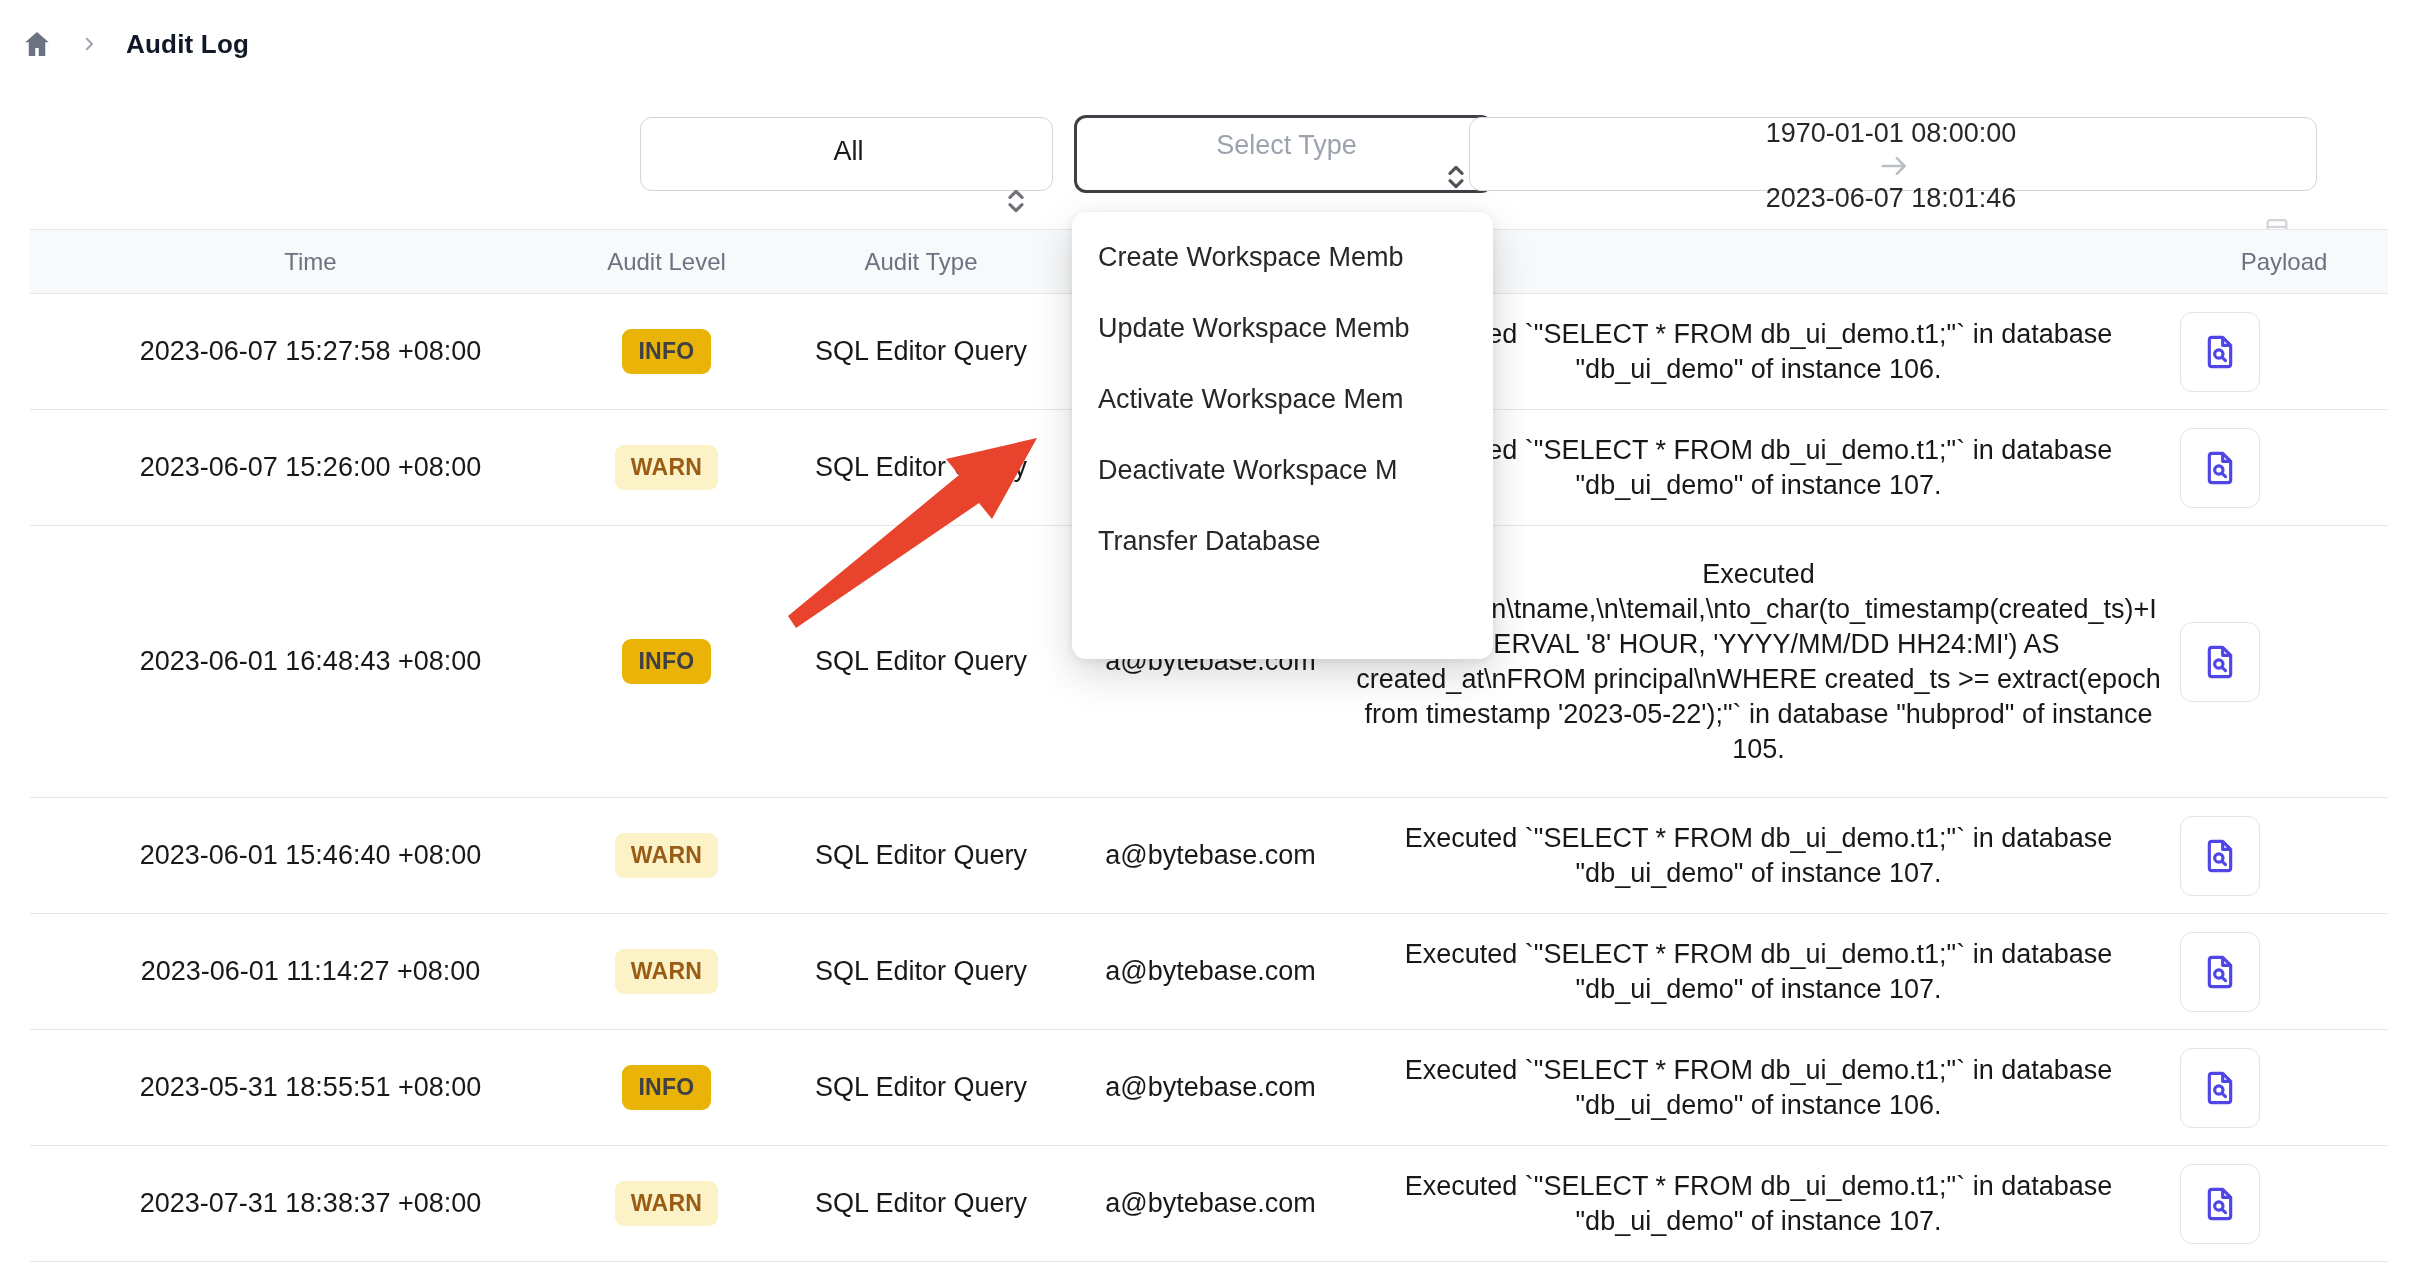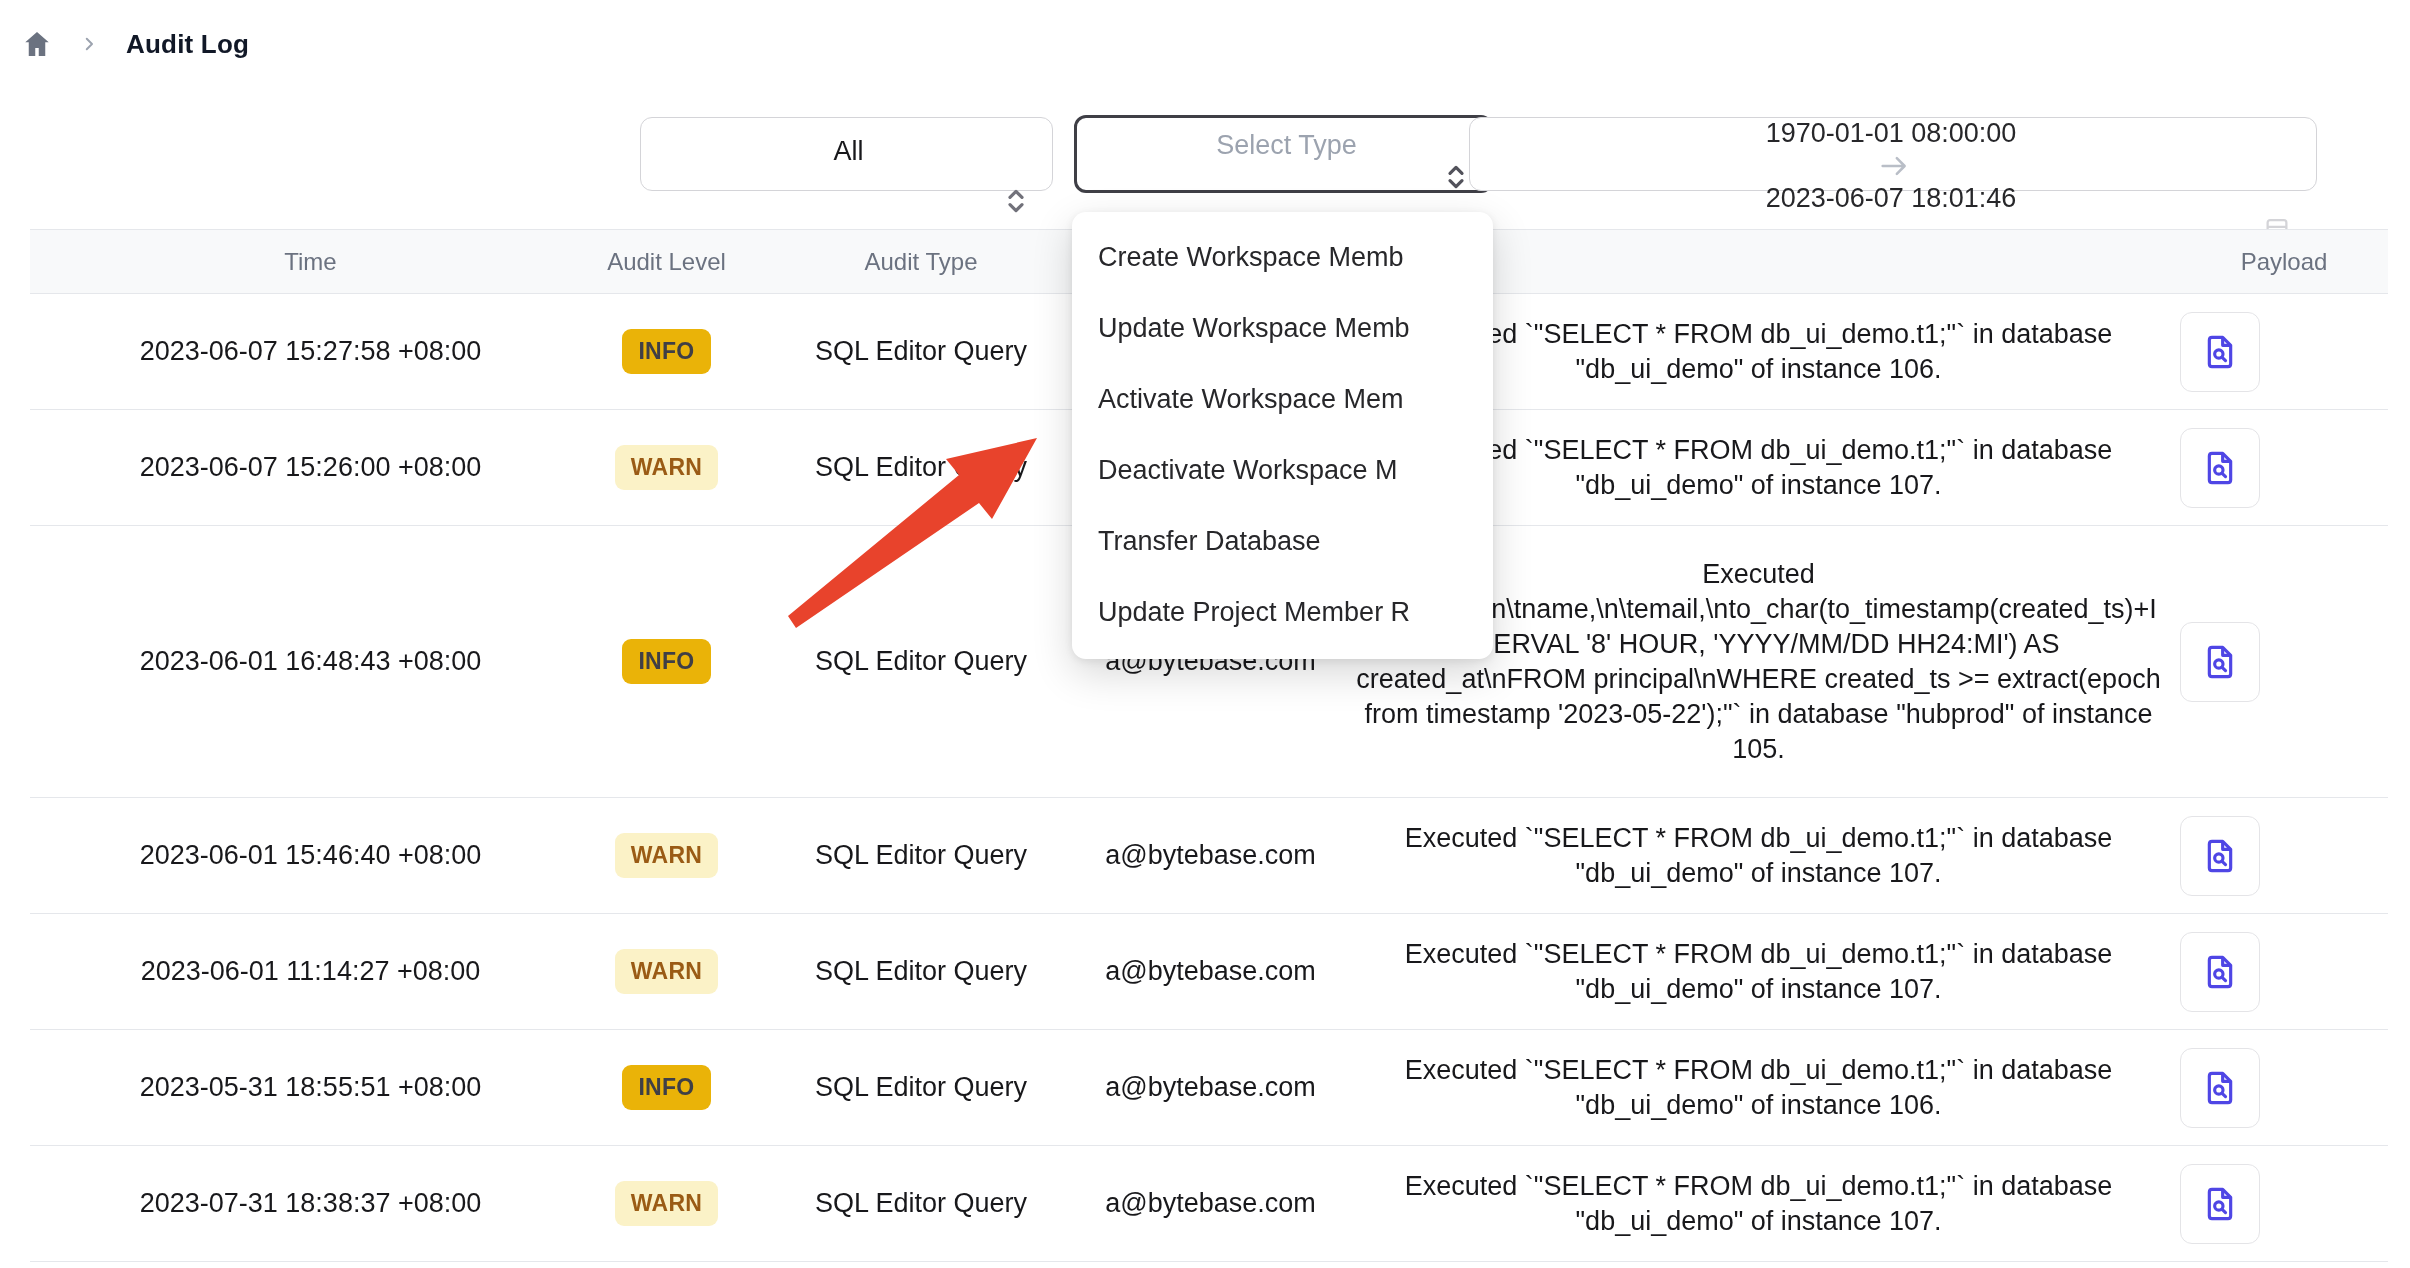--- a/index.html
+++ b/index.html
@@ -239,20 +239,19 @@
         </div>
       </div>
     </div>
 
   <div class="dropdown">
     <div class="item">Create Workspace Memb</div>
     <div class="item">Update Workspace Memb</div>
     <div class="item">Activate Workspace Mem</div>
     <div class="item">Deactivate Workspace M</div>
     <div class="item">Transfer Database</div>
-    <div class="item">Update Project Member R</div>
   </div>
 
   <svg class="arrow-annotation" viewBox="0 0 2410 1268">
     <polygon points="796,628 979,503 992,519 1037,438 946,459 959,475 788,616" fill="#e8432c"></polygon>
   </svg>
 
 </div>
 
 </body></html>

